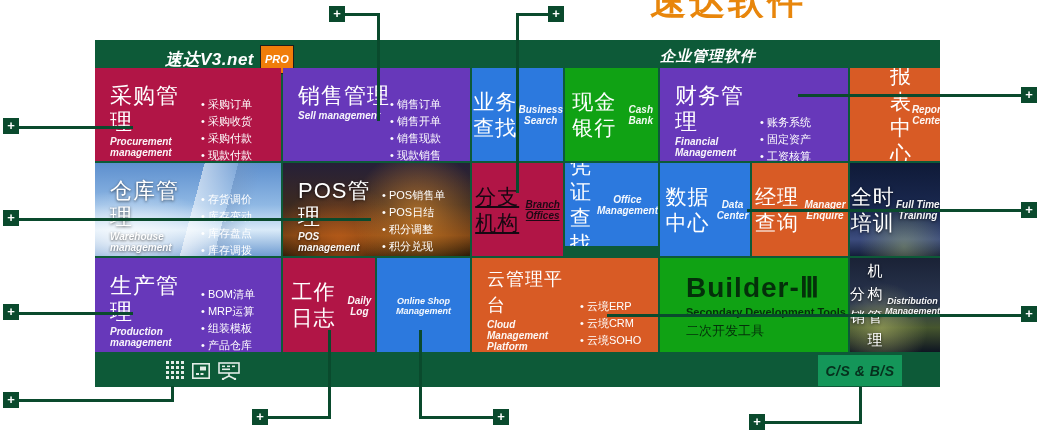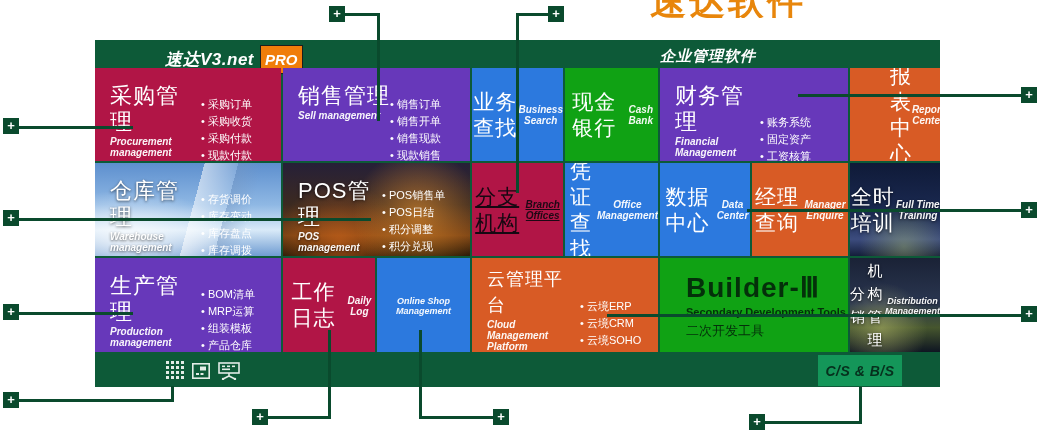--- a/index.html
+++ b/index.html
@@ -3,21 +3,21 @@
 <meta charset="utf-8">
 <style>
   html,body{margin:0;padding:0;background:#fff;}
   .stage{position:relative;width:1039px;height:447px;font-family:"Liberation Sans",sans-serif;background:#fff;overflow:hidden;}
 
   .panel{position:absolute;left:95px;top:40px;width:845px;height:347px;background:#0d5a38;}
 
   
   .logo-row{position:absolute;left:165px;top:45px;display:flex;align-items:center;gap:6px;}
   .logo-text{color:#fff;font-size:17px;font-weight:bold;font-style:italic;letter-spacing:.5px;}
-  .pro-badge{background:#f07d0a;color:#fff;border:1px solid #1d1d1d;font-size:15px;font-weight:bold;font-style:italic;padding:8px 4px;line-height:11px;}
+  .pro-badge{background:#f07d0a;color:#fff;border:1px solid #1d1d1d;font-size:11px;font-weight:bold;font-style:italic;padding:8px 4px;line-height:11px;}
   .product-title{position:absolute;left:660px;top:47px;width:130px;color:#fff;font-size:15px;font-weight:bold;font-style:italic;letter-spacing:1px;}
 
   
   .banner-clip{position:absolute;left:650px;top:0;width:180px;height:18px;overflow:hidden;}
   .banner-clip span{display:block;margin-top:-22px;font-size:36px;font-weight:bold;color:#e8860b;letter-spacing:3px;white-space:nowrap;}
 
   
   .tile{position:absolute;color:#fff;overflow:hidden;box-sizing:border-box;}
   .c-crimson{background:#b11546;}
   .c-purple{background:#6738ba;}
@@ -170,21 +170,21 @@
       <div>积分调整</div>
       <div>积分兑现</div>
     </div>
   </div>
 
   <div class="tile c-crimson center dark-text" style="left:472px;top:163px;width:91px;height:93px;text-decoration:underline;">
     <div class="t-title">分支机构</div>
     <div class="t-sub">Branch Offices</div>
   </div>
 
-  <div class="tile c-blue center" style="left:565px;top:163px;width:93px;height:93px;">
+  <div class="tile c-blue center" style="left:565px;top:163px;width:93px;height:83px;">
     <div class="t-title">凭证查找</div>
     <div class="t-sub">Office Management</div>
   </div>
 
   <div class="tile c-blue center" style="left:660px;top:163px;width:90px;height:93px;">
     <div class="t-title">数据中心</div>
     <div class="t-sub">Data Center</div>
   </div>
 
   <div class="tile c-orange center" style="left:752px;top:163px;width:96px;height:93px;">

